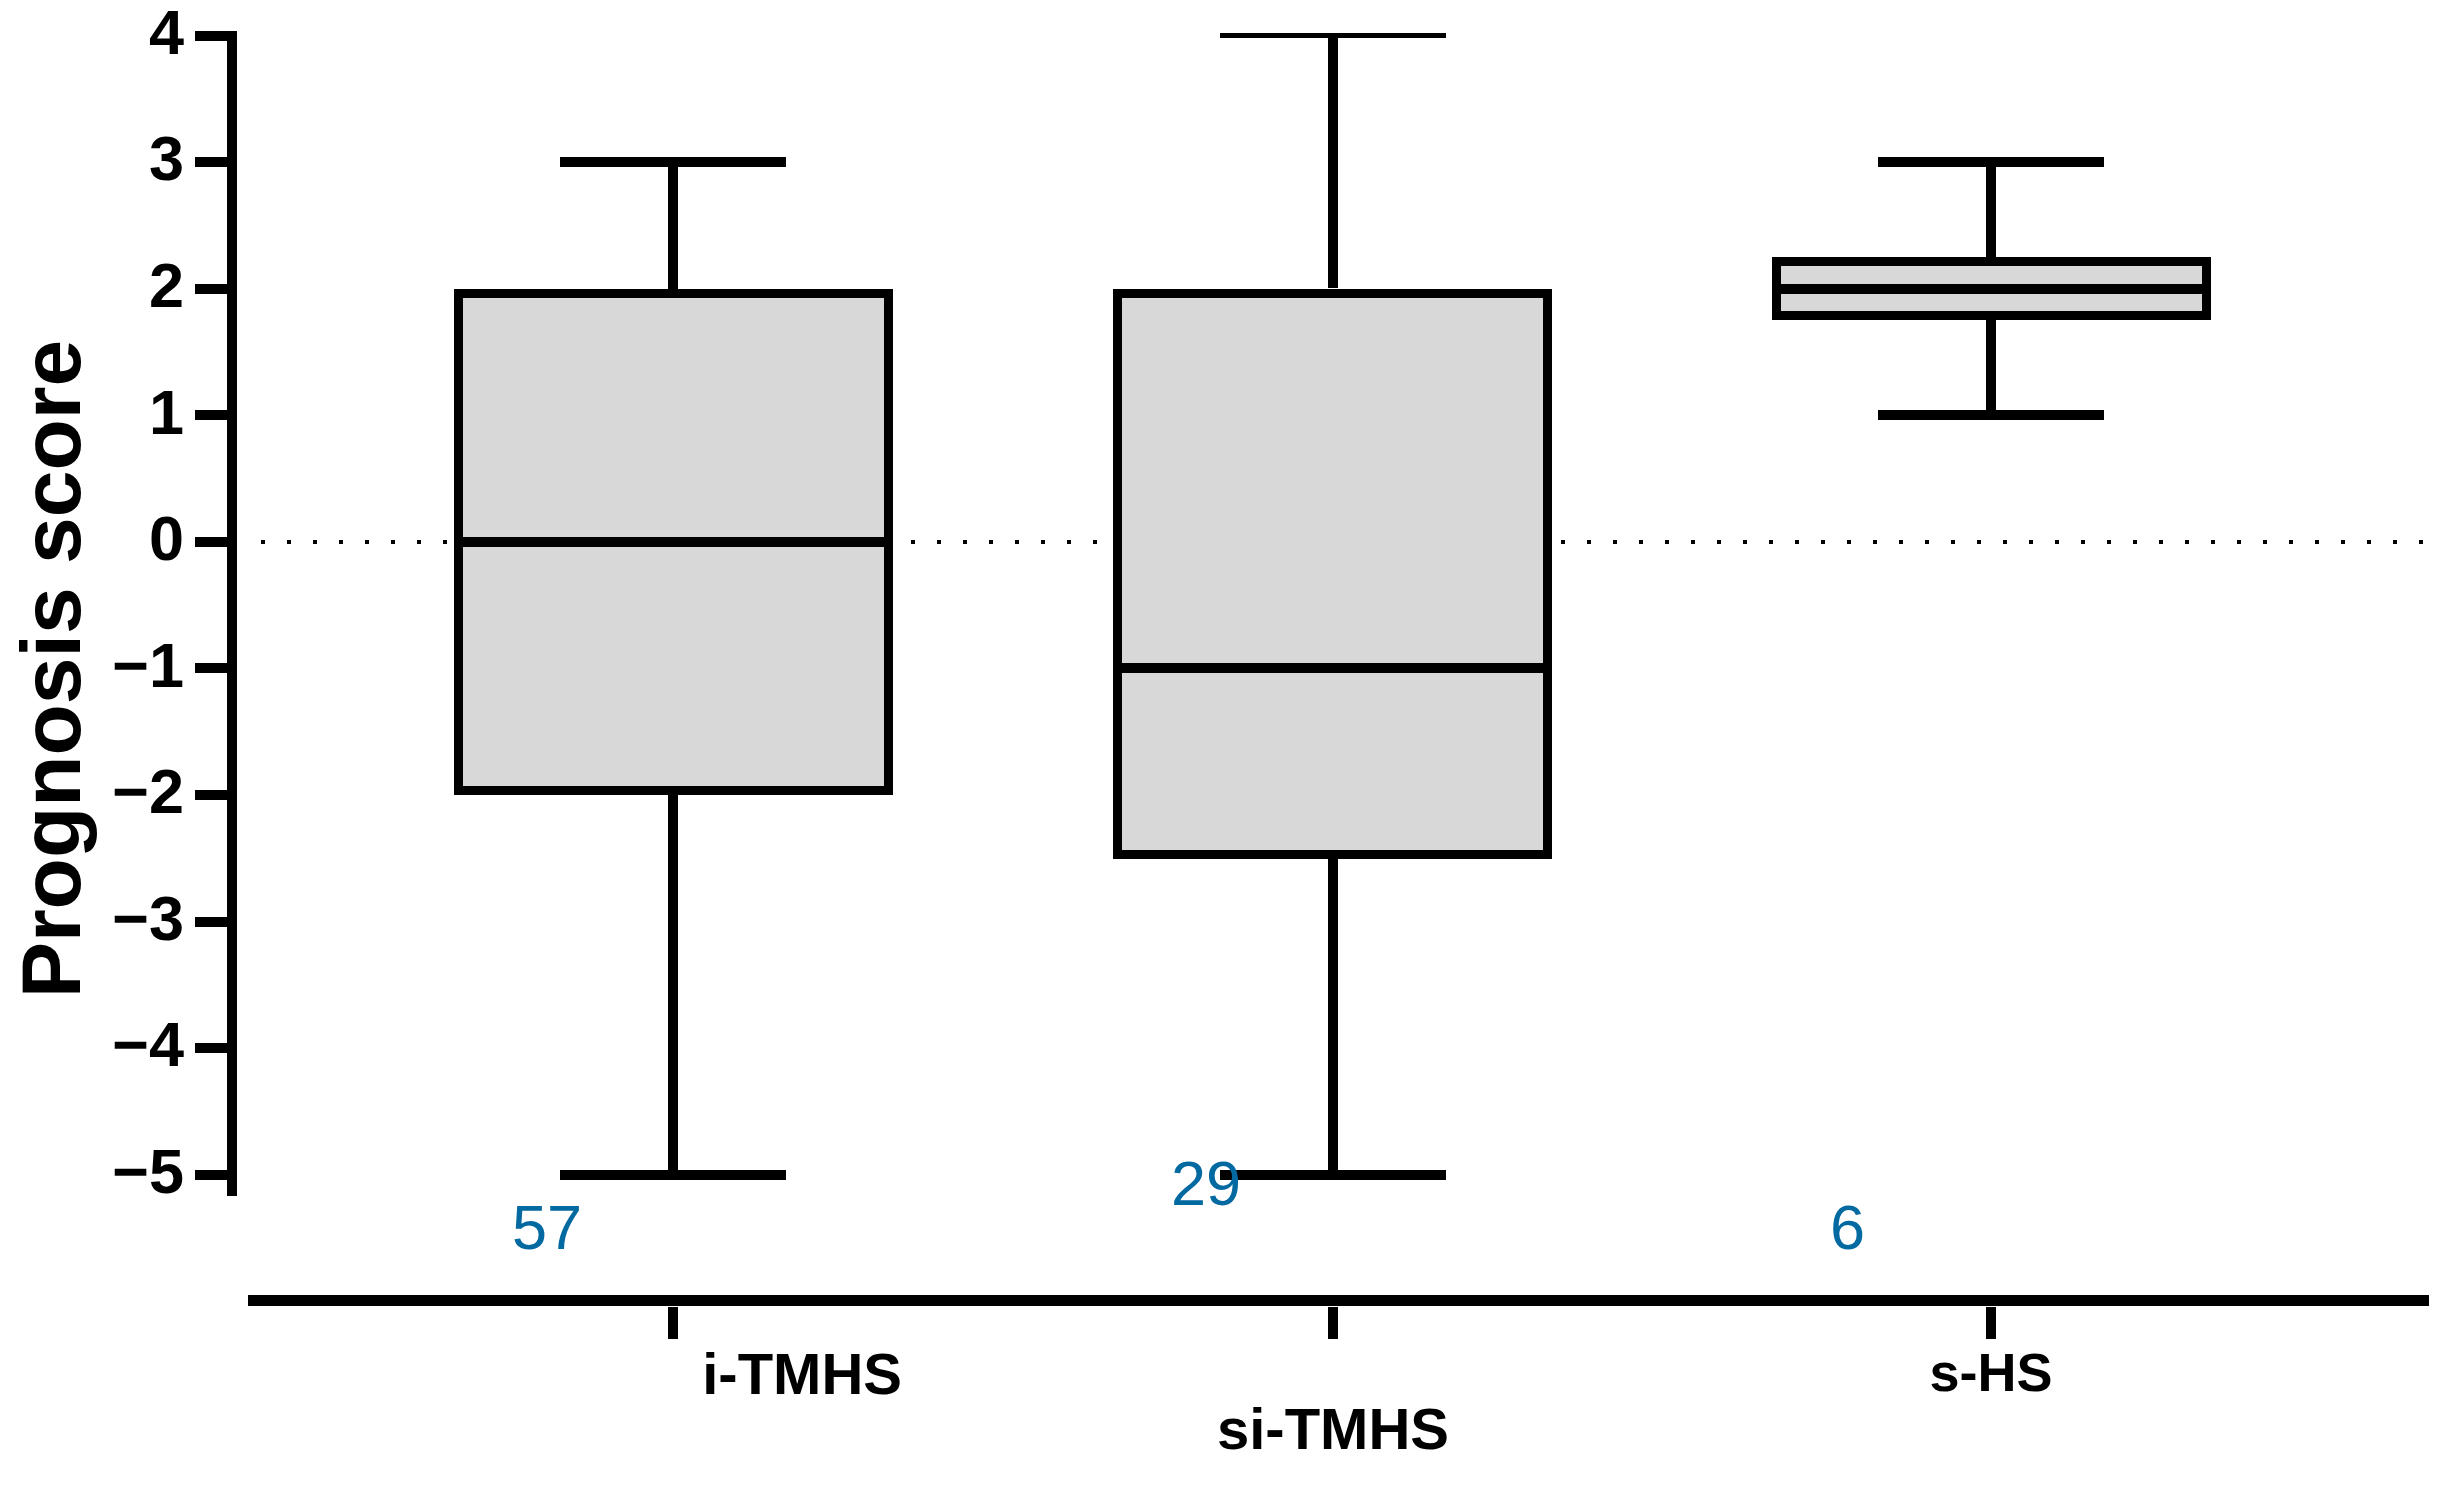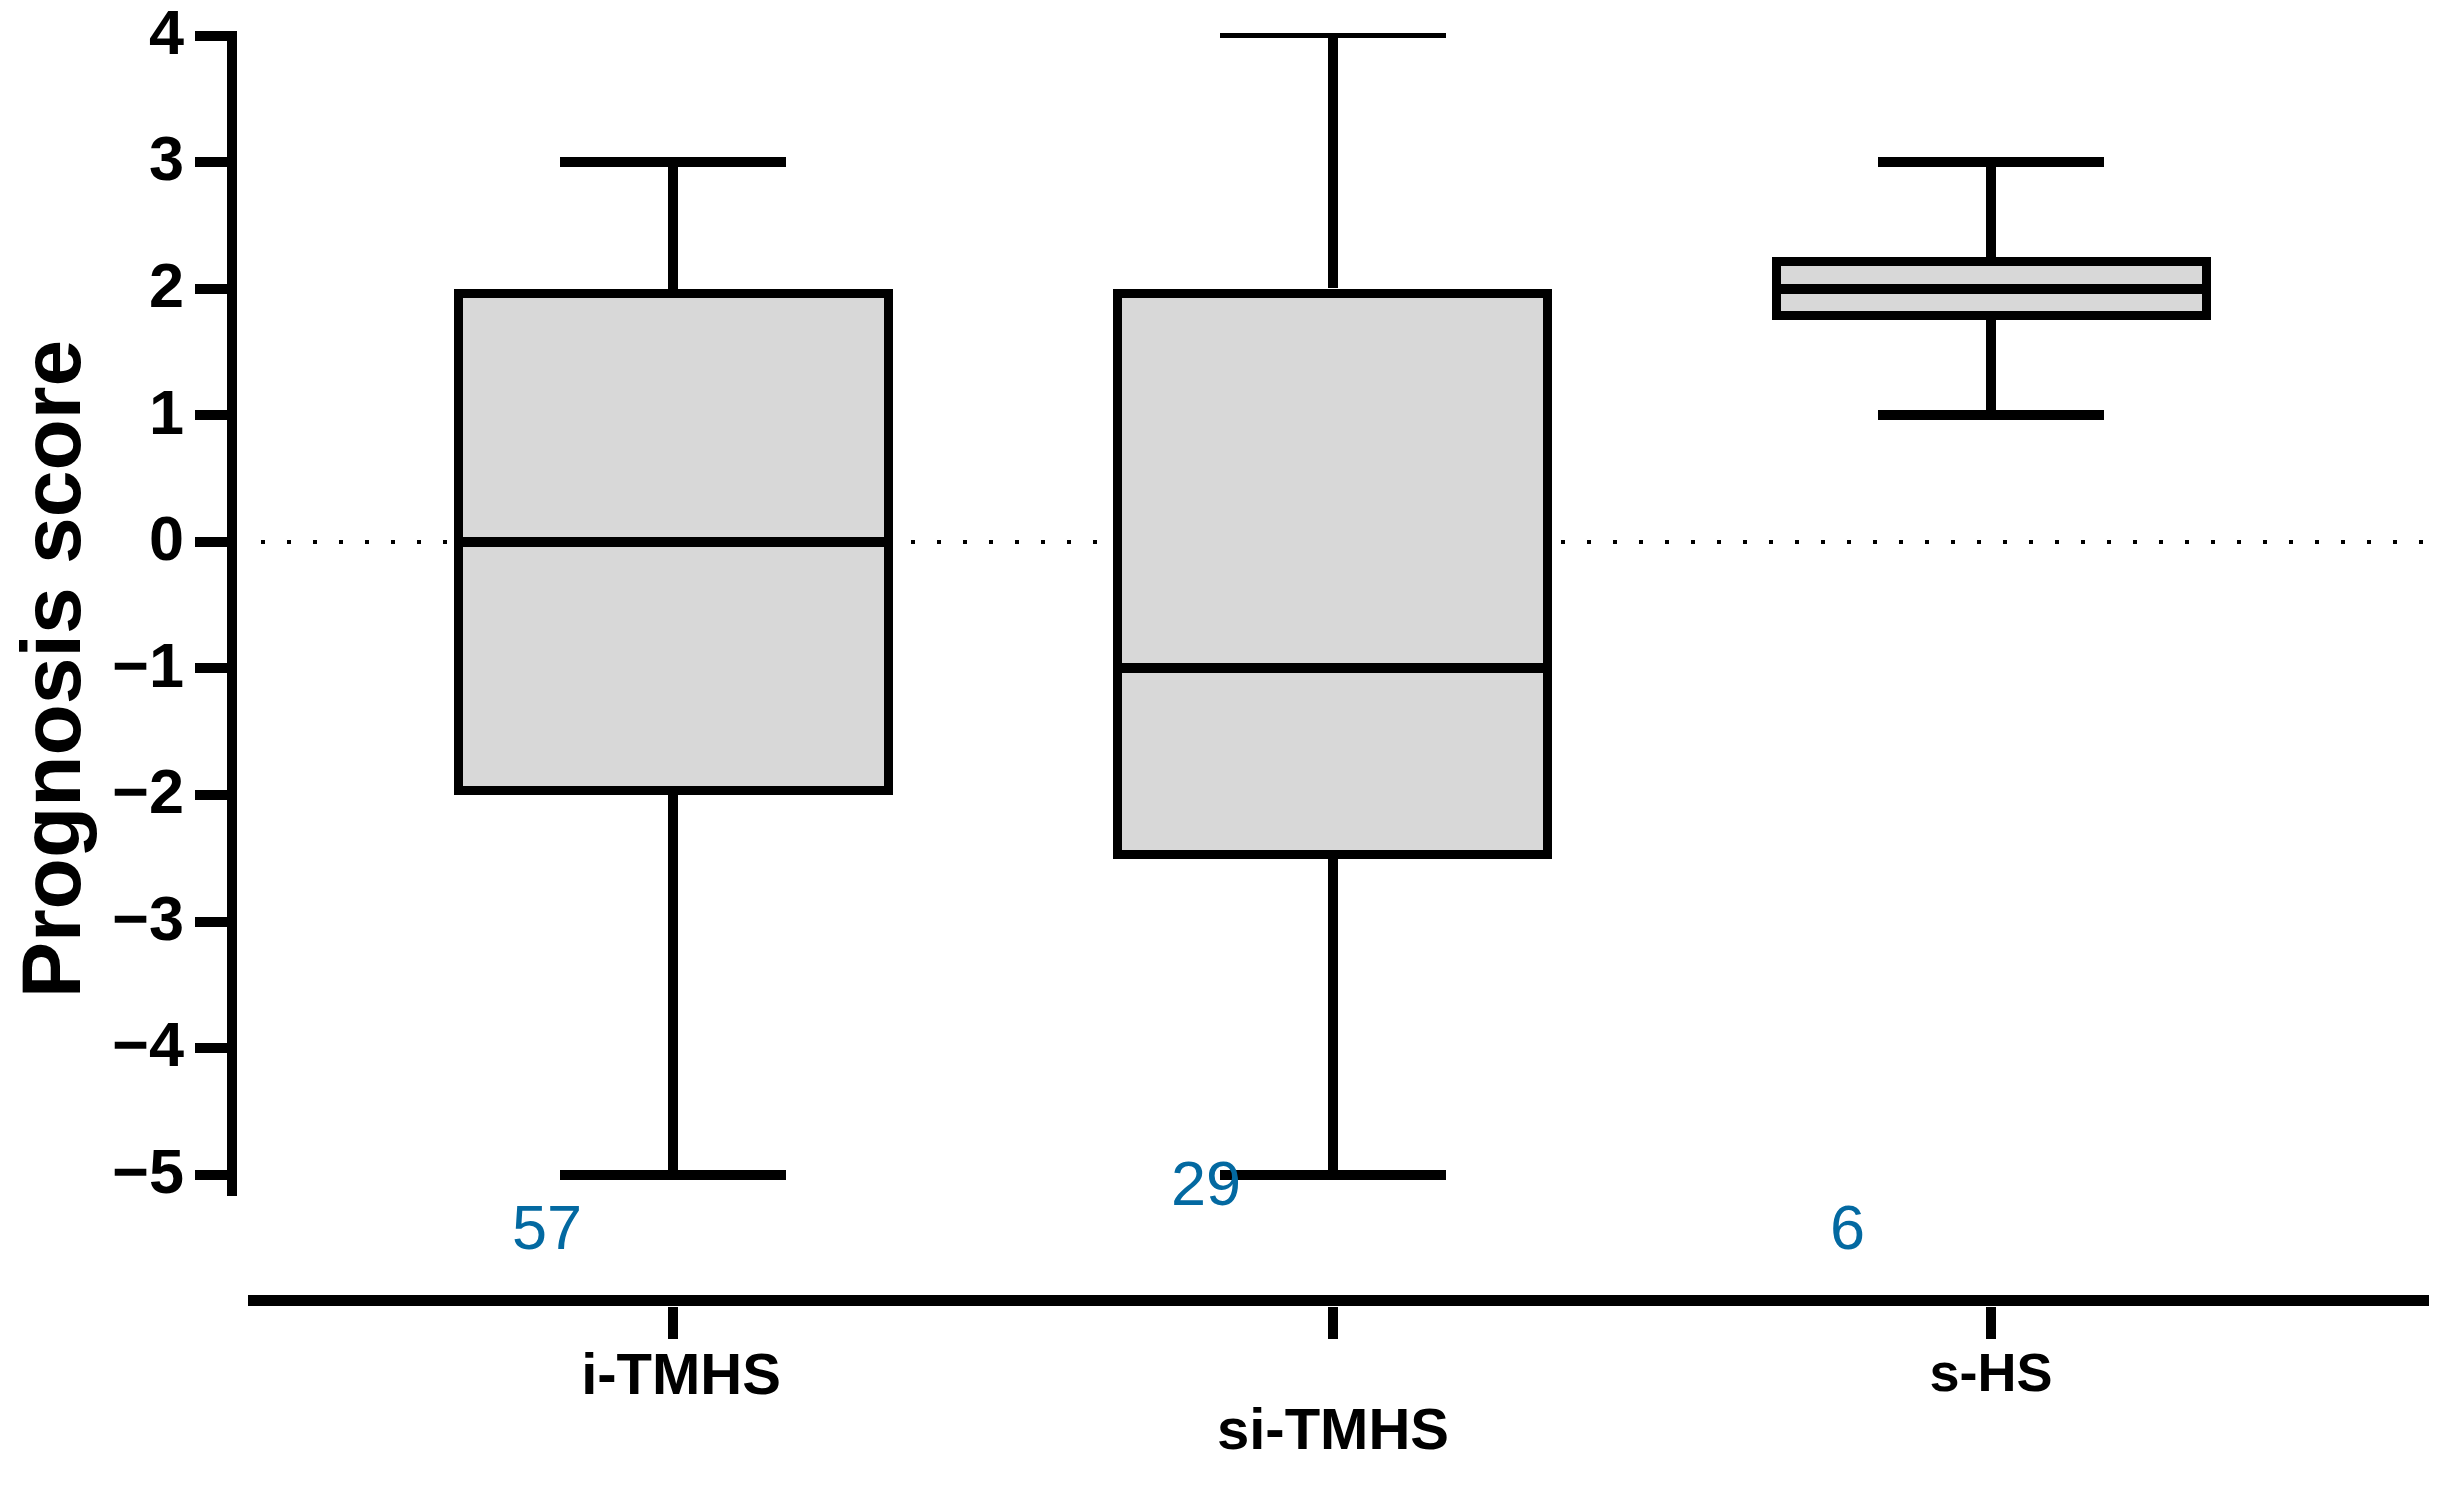--- a/index.html
+++ b/index.html
@@ -108,21 +108,21 @@
       <div class="abs ytick-label" style="left: 0px; top: 760px; width: 184px; font-size: 63px;">−2</div>
       <div class="abs" style="left: 195px; top: 917px; width: 41px; height: 9.7px; background: rgb(0, 0, 0);"></div>
       <div class="abs ytick-label" style="left: 0px; top: 887px; width: 184px; font-size: 63px;">−3</div>
       <div class="abs" style="left: 195px; top: 1043px; width: 41px; height: 9.7px; background: rgb(0, 0, 0);"></div>
       <div class="abs ytick-label" style="left: 0px; top: 1013px; width: 184px; font-size: 63px;">−4</div>
       <div class="abs" style="left: 195px; top: 1170px; width: 41px; height: 9.7px; background: rgb(0, 0, 0);"></div>
       <div class="abs ytick-label" style="left: 0px; top: 1140px; width: 184px; font-size: 63px;">−5</div>
       <div class="abs" style="left: 248px; top: 1295px; width: 2181px; height: 11.3px; background: rgb(0, 0, 0);"></div>
       <div class="abs" style="left: 668px; top: 1307px; width: 9.7px; height: 32px; background: rgb(0, 0, 0);"></div>
       <div class="abs count-label" style="left: 512px; top: 1196px; width: 322px; font-size: 63px;">57</div>
-      <div class="abs cat-label" style="left: 439px; top: 1345px; width: 484px; font-size: 58px;">i-TMHS</div>
+      <div class="abs cat-label" style="left: 418px; top: 1345px; width: 484px; font-size: 58px; text-align: right;">i-TMHS</div>
       <div class="abs" style="left: 1328px; top: 1307px; width: 9.7px; height: 32px; background: rgb(0, 0, 0);"></div>
       <div class="abs count-label" style="left: 1171px; top: 1152px; width: 322px; font-size: 63px;">29</div>
       <div class="abs cat-label" style="left: 1091px; top: 1400px; width: 484px; font-size: 58px;">si-TMHS</div>
       <div class="abs" style="left: 1986px; top: 1307px; width: 9.7px; height: 32px; background: rgb(0, 0, 0);"></div>
       <div class="abs count-label" style="left: 1830px; top: 1196px; width: 322px; font-size: 63px;">6</div>
       <div class="abs cat-label" style="left: 1749px; top: 1345px; width: 484px; font-size: 54px;">s-HS</div>
     </div>
 </div>
 
 

